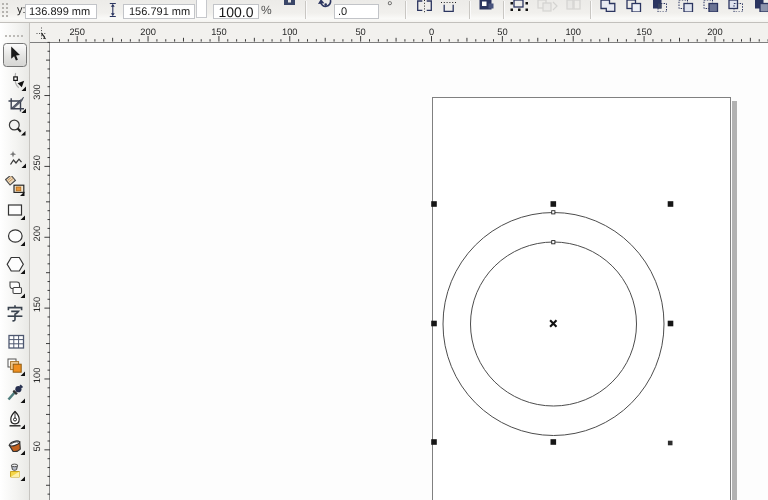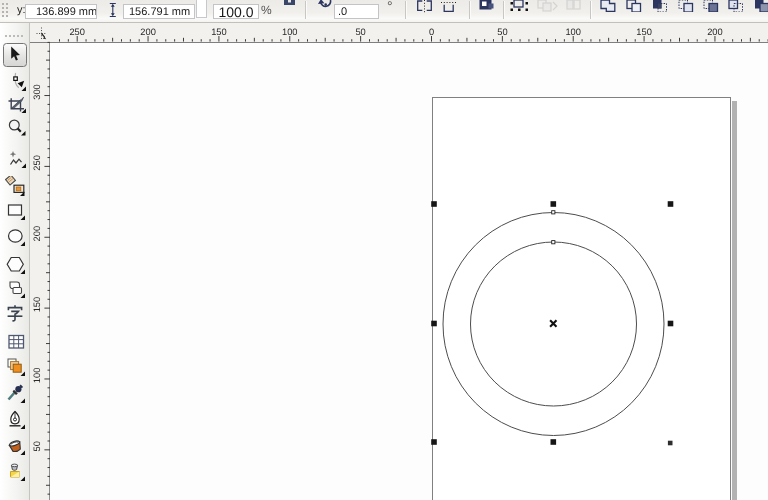--- a/index.html
+++ b/index.html
@@ -25,21 +25,21 @@
     <rect x="121.7" y="20.7" width="3.2" height="3.2" fill="#fff" stroke="#222" stroke-width="0.9"></rect>
     <rect x="121.7" y="50.6" width="3.2" height="3.2" fill="#fff" stroke="#222" stroke-width="0.9"></rect>
     <path d="M120.09999999999995 130.3 L126.49999999999996 136.7 M120.09999999999995 136.7 L126.49999999999996 130.3" stroke="#111" stroke-width="2.1"></path>
   </svg>
 
 <div style="position:absolute;left:0;top:0;width:768px;height:22px;
 background:linear-gradient(180deg,#ecebe8 0%,#f1f0ed 60%,#fafaf8 85%,#f4f3f0 100%);
 border-bottom:1px solid #c2c0bc">
     <div style="position:absolute;left:2px;top:3px;width:6px;height:16px;background-image:radial-gradient(circle at 1px 1px,#b5b3af 0.8px,transparent 1px);background-size:4px 4px"></div>
     <div style="position:absolute;left:17px;top:4px;font-size:11px;color:#222">y:</div>
-    <div style="position:absolute;left:25px;top:3.5px;width:72px;height:15px;background:#fff;border:1px solid #c2c4c8;box-sizing:border-box;font-size:11px;color:#1a1a1a;line-height:14px;padding-left:10px;text-align:left;white-space:nowrap;overflow:hidden">136.899 mm</div>
+    <div style="position:absolute;left:25px;top:3.5px;width:72px;height:15px;background:#fff;border:1px solid #c2c4c8;box-sizing:border-box;font-size:11px;color:#1a1a1a;line-height:14px;padding-left:3px;text-align:left;white-space:nowrap;overflow:hidden">136.899 mm</div>
     <svg style="position:absolute;left:107px;top:2px" width="12" height="17">
       <g stroke="#2b3560" stroke-width="1.2" fill="#2b3560">
         <path d="M2.8 1.5 H8.8 M2.8 14.5 H8.8"></path>
         <path d="M5.8 3.5 V12.5" stroke-width="1.1"></path>
         <path d="M5.8 1.8 L3.9 4.8 H7.7 Z M5.8 14.2 L3.9 11.2 H7.7 Z" stroke="none"></path>
       </g>
     </svg>
     <div style="position:absolute;left:123px;top:3.5px;width:72px;height:15px;background:#fff;border:1px solid #c2c4c8;box-sizing:border-box;font-size:11px;color:#1a1a1a;line-height:14px;padding-left:5px;text-align:left;white-space:nowrap;overflow:hidden">156.791 mm</div>
     <div style="position:absolute;left:196px;top:0;width:11px;height:17.5px;background:#fff;border:1px solid #c6c8cc;border-top:none;box-sizing:border-box"></div>
     <div style="position:absolute;left:213px;top:3.5px;width:46px;height:15px;background:#fff;border:1px solid #c2c4c8;box-sizing:border-box;font-size:14px;color:#1a1a1a;line-height:14px;text-align:center;white-space:nowrap;overflow:hidden">100.0</div>

